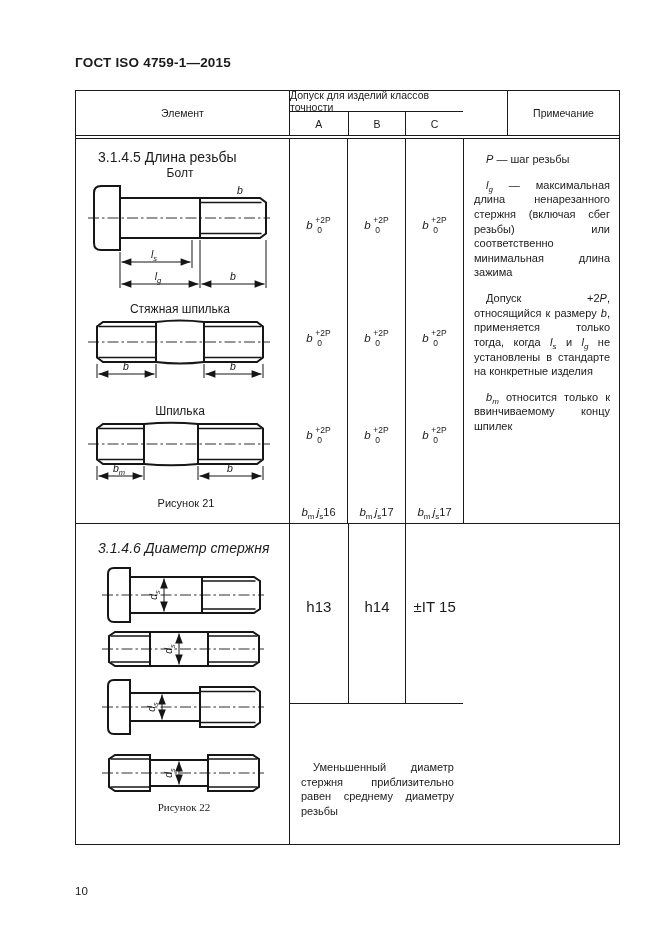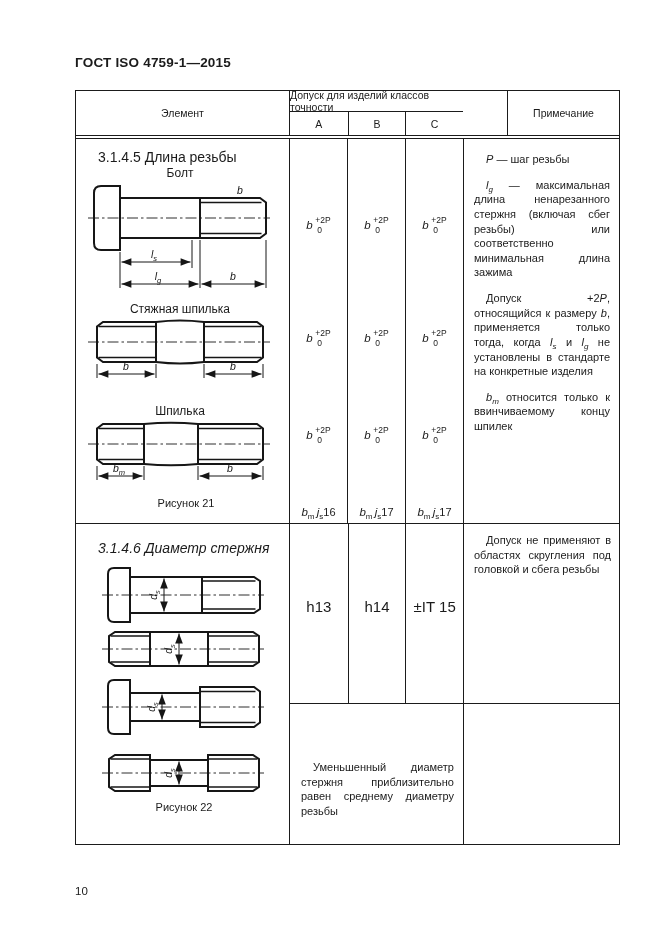--- a/index.html
+++ b/index.html
@@ -266,37 +266,31 @@
         <line class="i" x1="6.5" y1="9" x2="46" y2="9"></line>
         <line class="i" x1="6.5" y1="37" x2="46" y2="37"></line>
         <path class="o" d="M46,10 L104,10 M46,36 L104,36"></path>
         <path class="o" d="M104,5 L149,5 L155,9 L155,37 L149,41 L104,41 Z"></path>
         <line class="i" x1="104" y1="9" x2="153.5" y2="9"></line>
         <line class="i" x1="104" y1="37" x2="153.5" y2="37"></line>
         <line class="d" x1="75" y1="11.5" x2="75" y2="34.5" marker-start="url(#arr)" marker-end="url(#arr)"></line>
         <text transform="rotate(-90 68 23)" x="68" y="23" text-anchor="middle"><tspan>d</tspan><tspan class="sub" dy="2.5">s</tspan></text>
       </svg>
 
-      <div class="fig-caption" style="top:277px; left:16px; width:184px;">Рисунок 22</div>
+      <div class="fig-caption" style="top:277px; left:16px; width:184px;font-family:Liberation Serif, serif;">Рисунок 22</div>
     </div>
 
     <div class="r2mid">
       <div class="r2mid-top">
         <div>h13</div>
         <div>h14</div>
         <div>±IT 15</div>
       </div>
       <div class="r2mid-bot">
         <p class="np"><span>Уменьшенный диаметр стержня приблизительно равен среднему диаметру резьбы</span></p>
       </div>
     </div>
 
-    <div class="r2note">
-      <div class="r2note-top">
-        <p class="np"><span>Допуск не применяют в областях скругления под головкой и сбега резьбы</span></p>
-      </div>
-      <div class="r2note-bot"></div>
-    </div>
   </div>
 
 </div>
 
 <div class="page-num">10</div>
 
 </body></html>

